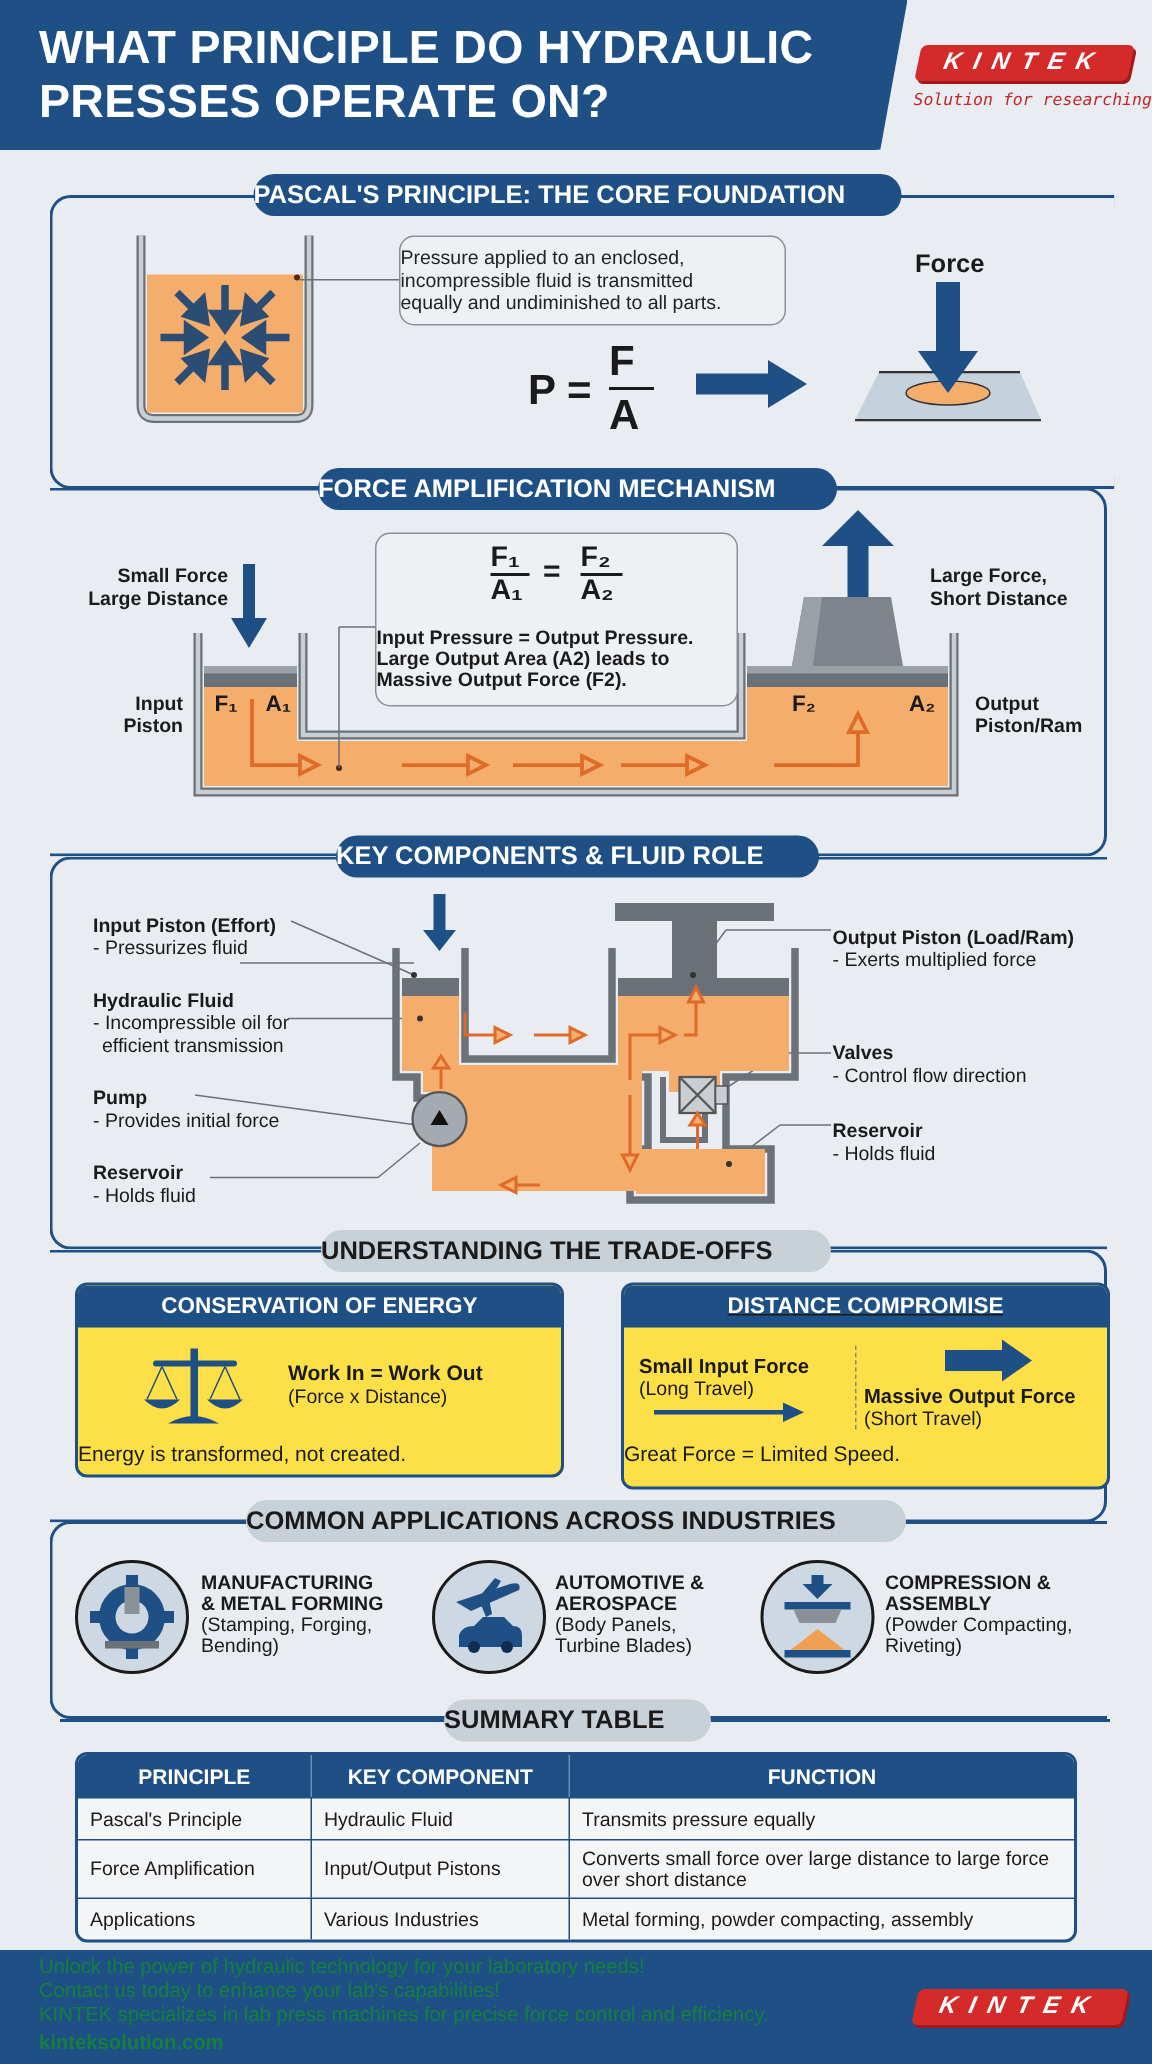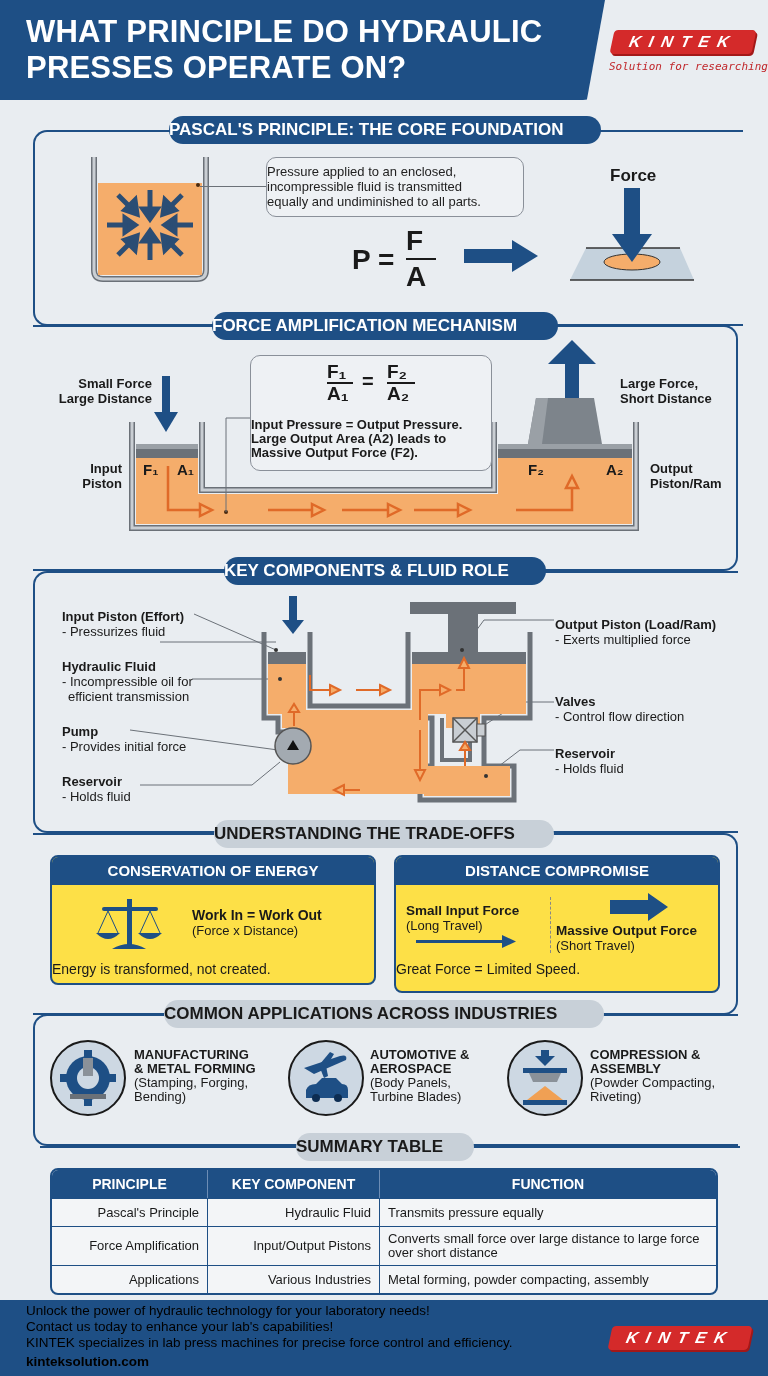--- a/index.html
+++ b/index.html
@@ -14,23 +14,23 @@
   .pill.gray { background: #c8d0d8; color: #1a1a1a; }
   .txt { font-size: 13px; line-height: 15px; }
   .bold { font-weight: bold; }
   .center { }
   .bubble { border: 1px solid #8a9099; border-radius: 10px; background: #eef1f4; }
   .card { background: #fde047; border: 2px solid #1e4f85; border-radius: 8px; overflow: hidden; }
   .card-h { background: #1e4f85; color: #fff; font-weight: bold; text-align: center; height: 28px; line-height: 28px; font-size: 15px; }
   table.sum { border-collapse: separate; border-spacing: 0; width: 668px; border: 2px solid #1e4f85; border-radius: 8px; overflow: hidden; background: #f3f5f7; }
   table.sum th { background: #1e4f85; color: #fff; font-size: 14px; height: 28px; border-right: 1px solid #6d8db5; }
   table.sum td { font-size: 13px; border-top: 1px solid #1e4f85; border-right: 1px solid #1e4f85; padding: 3px 8px; line-height: 14px; }
-  table.sum td.c { text-align: right; }
+  table.sum td.c { text-align: left; }
   .footer { left: 0; top: 1300px; width: 768px; height: 76px; background: #1e4f85; }
-  .foot-txt { left: 26px; top: 1303px; color: #000000; font-size: 13.5px; line-height: 16px; }
+  .foot-txt { left: 26px; top: 1303px; color: #15803d; font-size: 13.5px; line-height: 16px; }
   .circle-icon { width: 76px; height: 76px; border-radius: 50%; border: 2px solid #1a1a1a; background: #cdd8e3; }
   .app-t { font-size: 13px; line-height: 14px; }
 </style>
 </head>
 <body>
 
 <div class="abs header"></div>
 <div class="abs title">
   <div>WHAT PRINCIPLE DO HYDRAULIC</div>
   <div>PRESSES OPERATE ON?</div>
@@ -281,21 +281,21 @@
       </g>
     <path d="M0 36 H24 Q12 48 0 36 Z" fill="#1e4f85"></path>
       <path d="M42 36 H66 Q54 48 42 36 Z" fill="#1e4f85"></path>
   </svg>
   <div class="abs center" style="left:140px;top:50px;width:150px;">
     <div class="bold" style="font-size:14px;">Work In = Work Out</div>
     <div style="font-size:13px;">(Force x Distance)</div>
   </div>
   <div class="abs center" style="left:0;top:104px;width:322px;font-size:14px;">Energy is transformed, not created.</div>
 </div>
-<div class="abs card" style="left:394px;top:855px;width:326px;height:138px;">
+<div class="abs card" style="left:414px;top:855px;width:326px;height:138px;text-decoration:underline;">
   <div class="card-h">DISTANCE COMPROMISE</div>
   <div class="abs center" style="left:10px;top:46px;width:120px;">
     <div class="bold" style="font-size:13.5px;">Small Input Force</div>
     <div style="font-size:13px;">(Long Travel)</div>
   </div>
   <svg class="abs" style="left:20px;top:78px" width="100" height="14">
       <rect x="0" y="5" width="88" height="3" fill="#1e4f85"></rect>
       <polygon points="86,0 100,6.5 86,13" fill="#1e4f85"></polygon>
     </svg>
   <div class="abs" style="left:154px;top:40px;width:0;height:56px;border-left:1px dashed #888;"></div>

